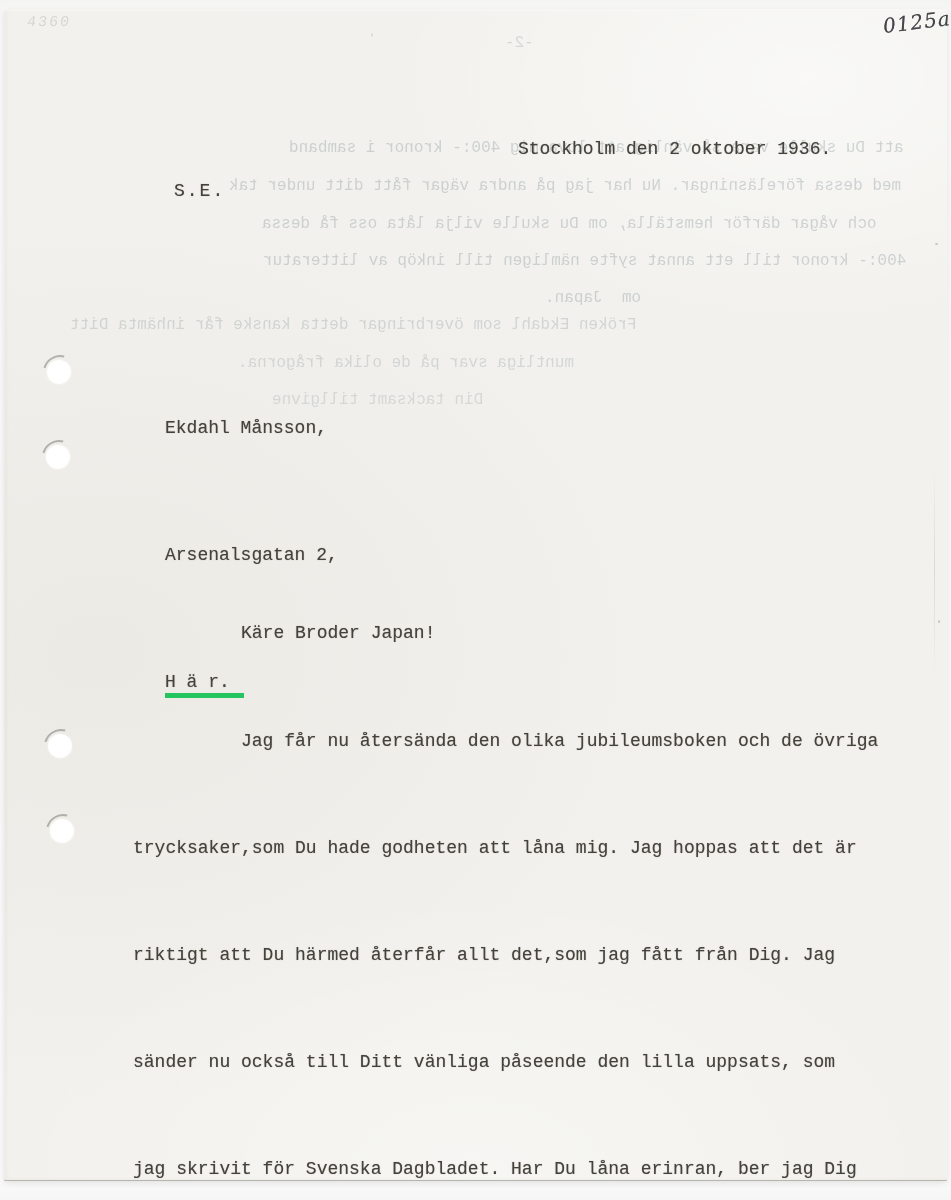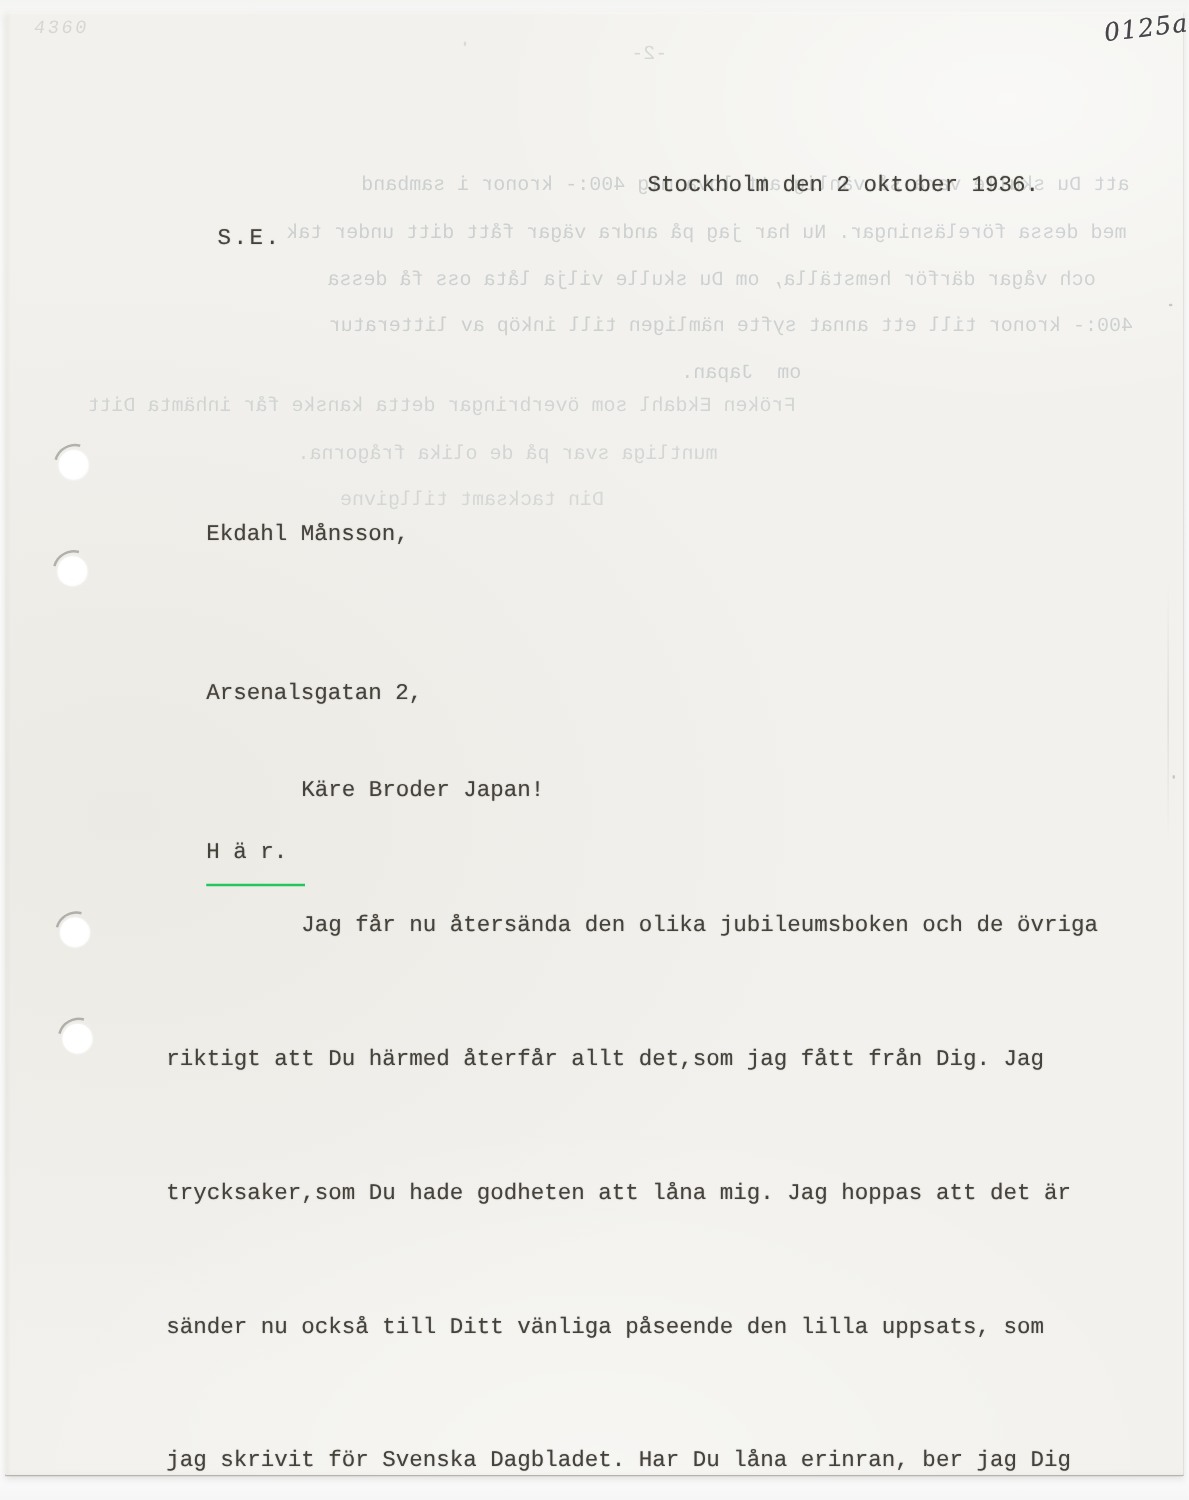--- a/index.html
+++ b/index.html
@@ -19,21 +19,21 @@
     box-shadow:0 1px 0 rgba(140,138,130,.55), 0 3px 6px rgba(120,118,110,.18),
                inset 0 2px 3px rgba(255,255,255,.5), inset 2px 0 4px rgba(170,168,158,.12);
     border-radius:1px;
   }
   
   .tw{position:absolute;color:#45423c;font-size:18px;white-space:pre;
       text-shadow:0 0 1px rgba(70,66,58,.45);}
   .date-line{left:518px;top:139px;}
   .ref{left:174px;top:181px;letter-spacing:2px;}
   .addr{left:165px;top:322px;line-height:42.4px;}
-  .addr .uline{border-bottom:2px solid #22c55e;padding-right:14px;padding-bottom:15px;}
+  .addr .uline{border-bottom:5px solid #22c55e;padding-right:14px;padding-bottom:1px;}
   .body-block{left:133px;top:545px;line-height:35.7px;}
   
   .ghost{
     position:absolute;font-size:16px;white-space:pre;color:#8f9ca0;opacity:.38;
     transform:scaleX(-1);filter:blur(.4px);
   }
   .ghost.g-a{right:48px;top:139px;}
   .ghost.g-b{right:50px;top:177px;}
   .ghost.g-c{right:75px;top:215px;}
   .ghost.g-d{right:45px;top:252px;}
@@ -98,22 +98,22 @@
 
 <div class="tw addr">
   <div>Ekdahl Månsson,</div>
   <div>Arsenalsgatan 2,</div>
   <div><span class="uline">H ä r.</span></div>
 </div>
 
 <div class="tw body-block">
   <div>          Käre Broder Japan!</div>
   <div>          Jag får nu återsända den olika jubileumsboken och de övriga</div>
+  <div>trycksaker,som Du hade godheten att låna mig. Jag hoppas att det är</div>
   <div>riktigt att Du härmed återfår allt det,som jag fått från Dig. Jag</div>
-  <div>trycksaker,som Du hade godheten att låna mig. Jag hoppas att det är</div>
   <div>sänder nu också till Ditt vänliga påseende den lilla uppsats, som</div>
   <div>jag skrivit för Svenska Dagbladet. Har Du låna erinran, ber jag Dig</div>
   
   
   
   
   
   
   
   

